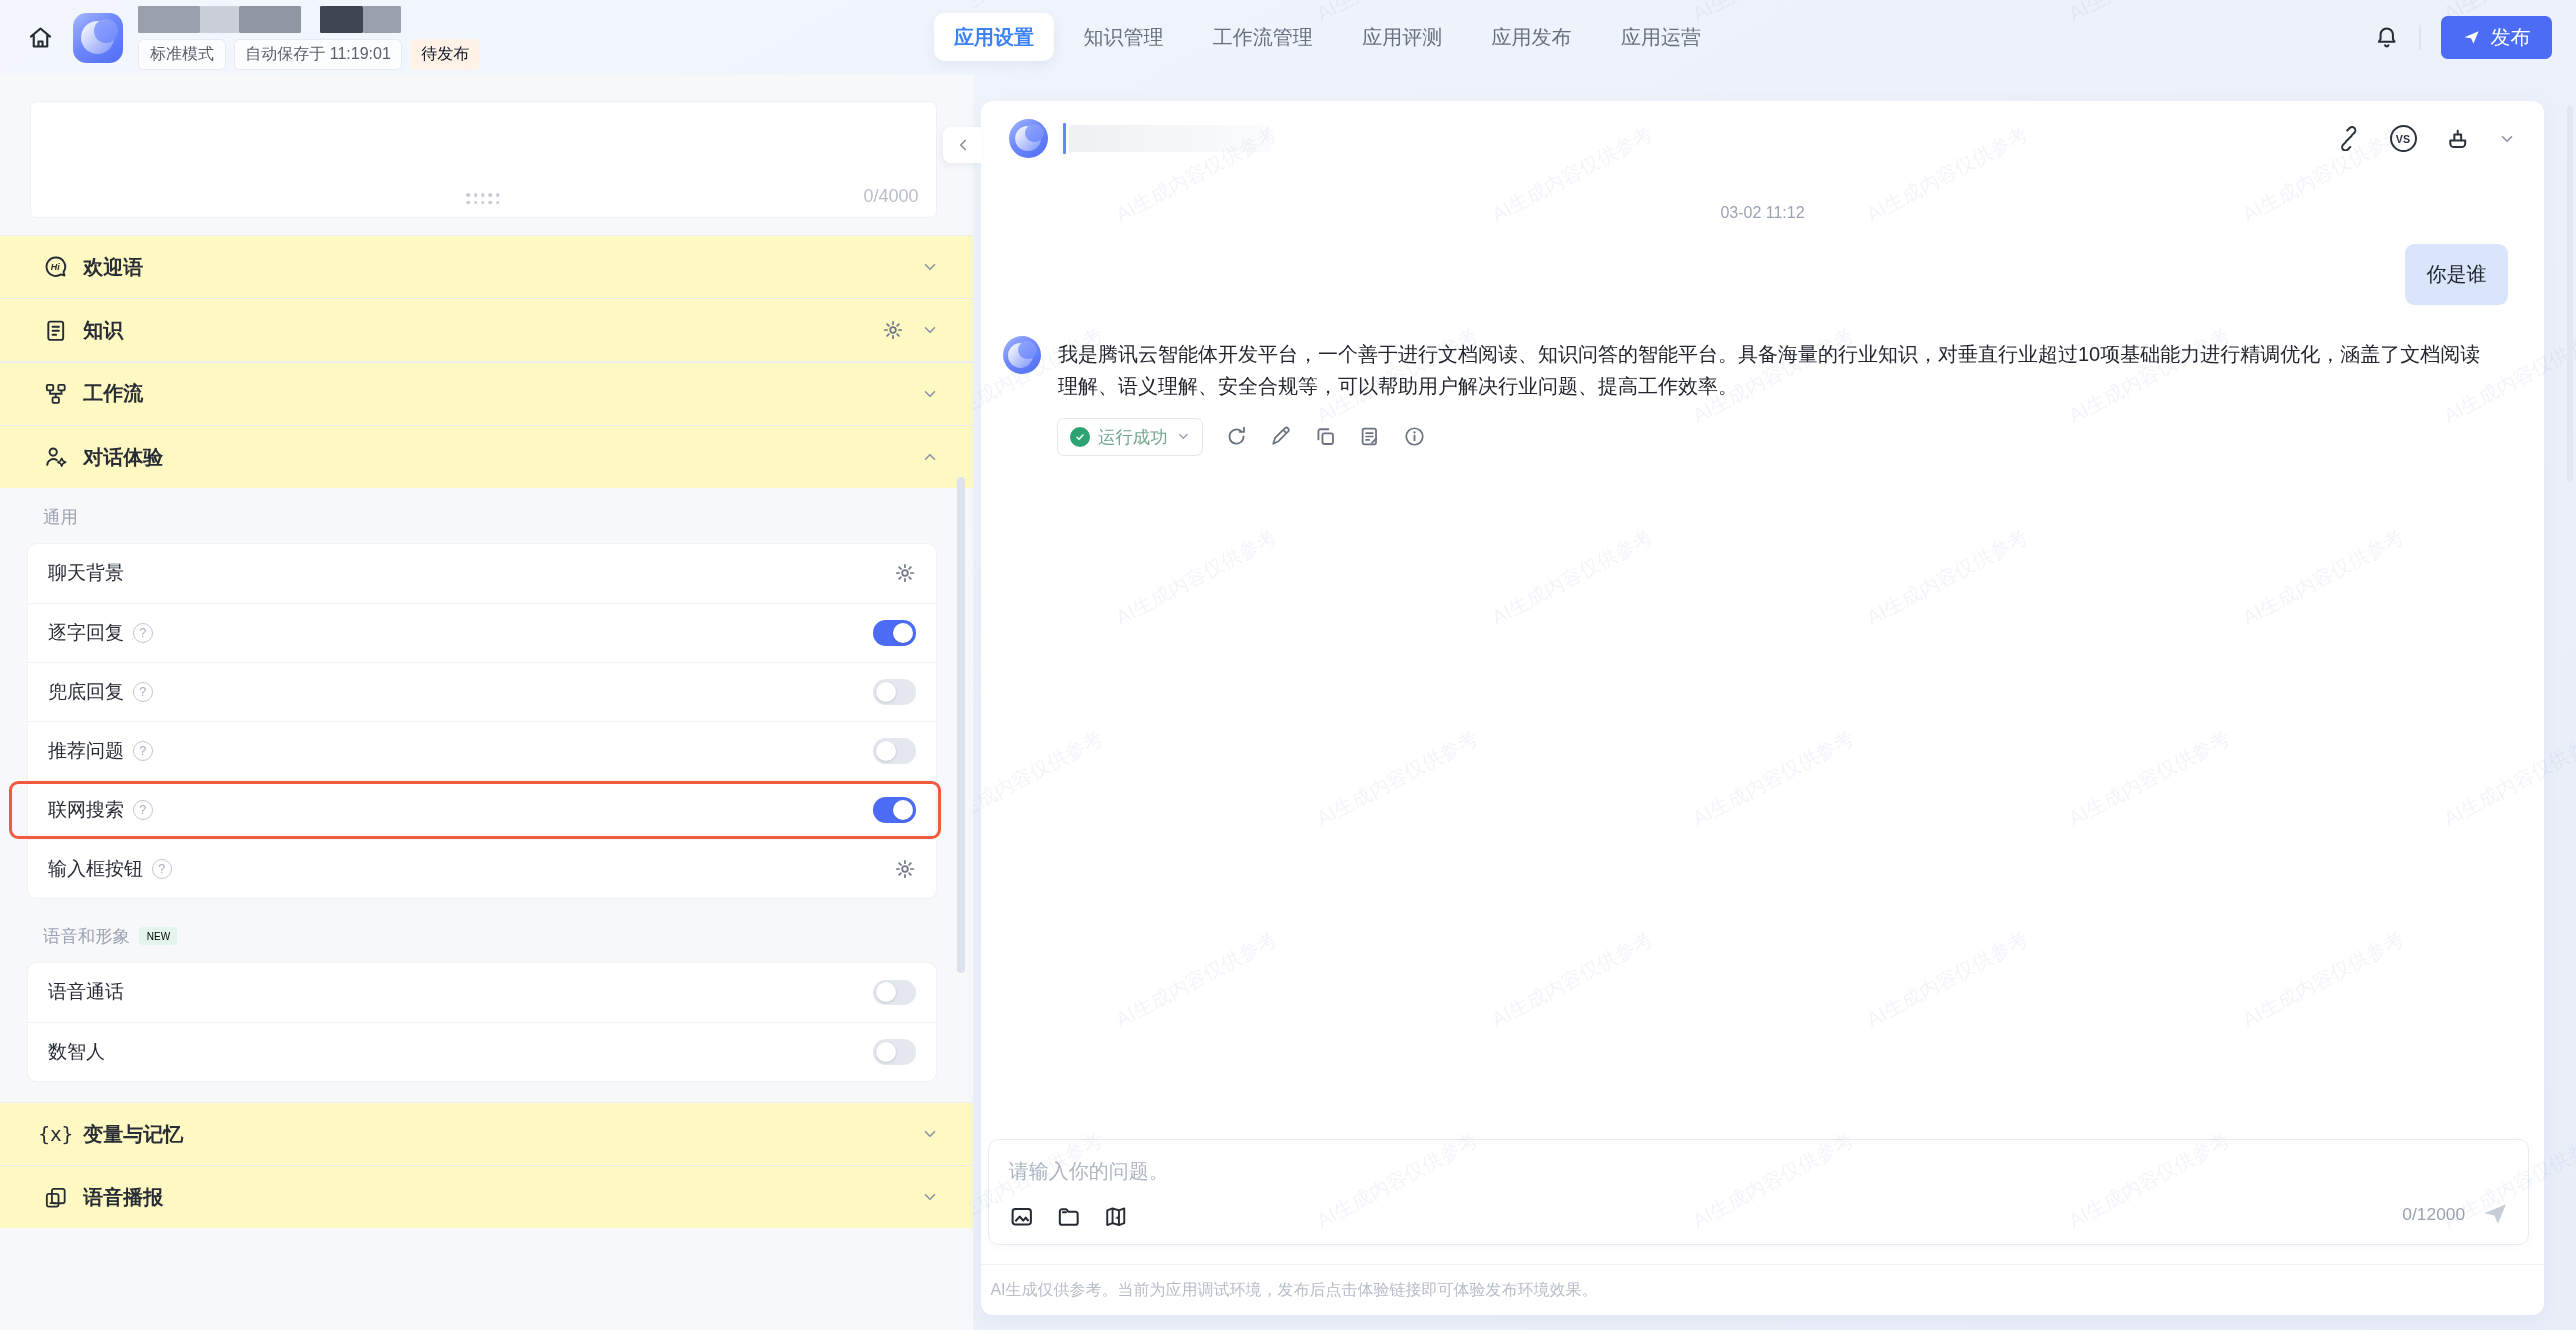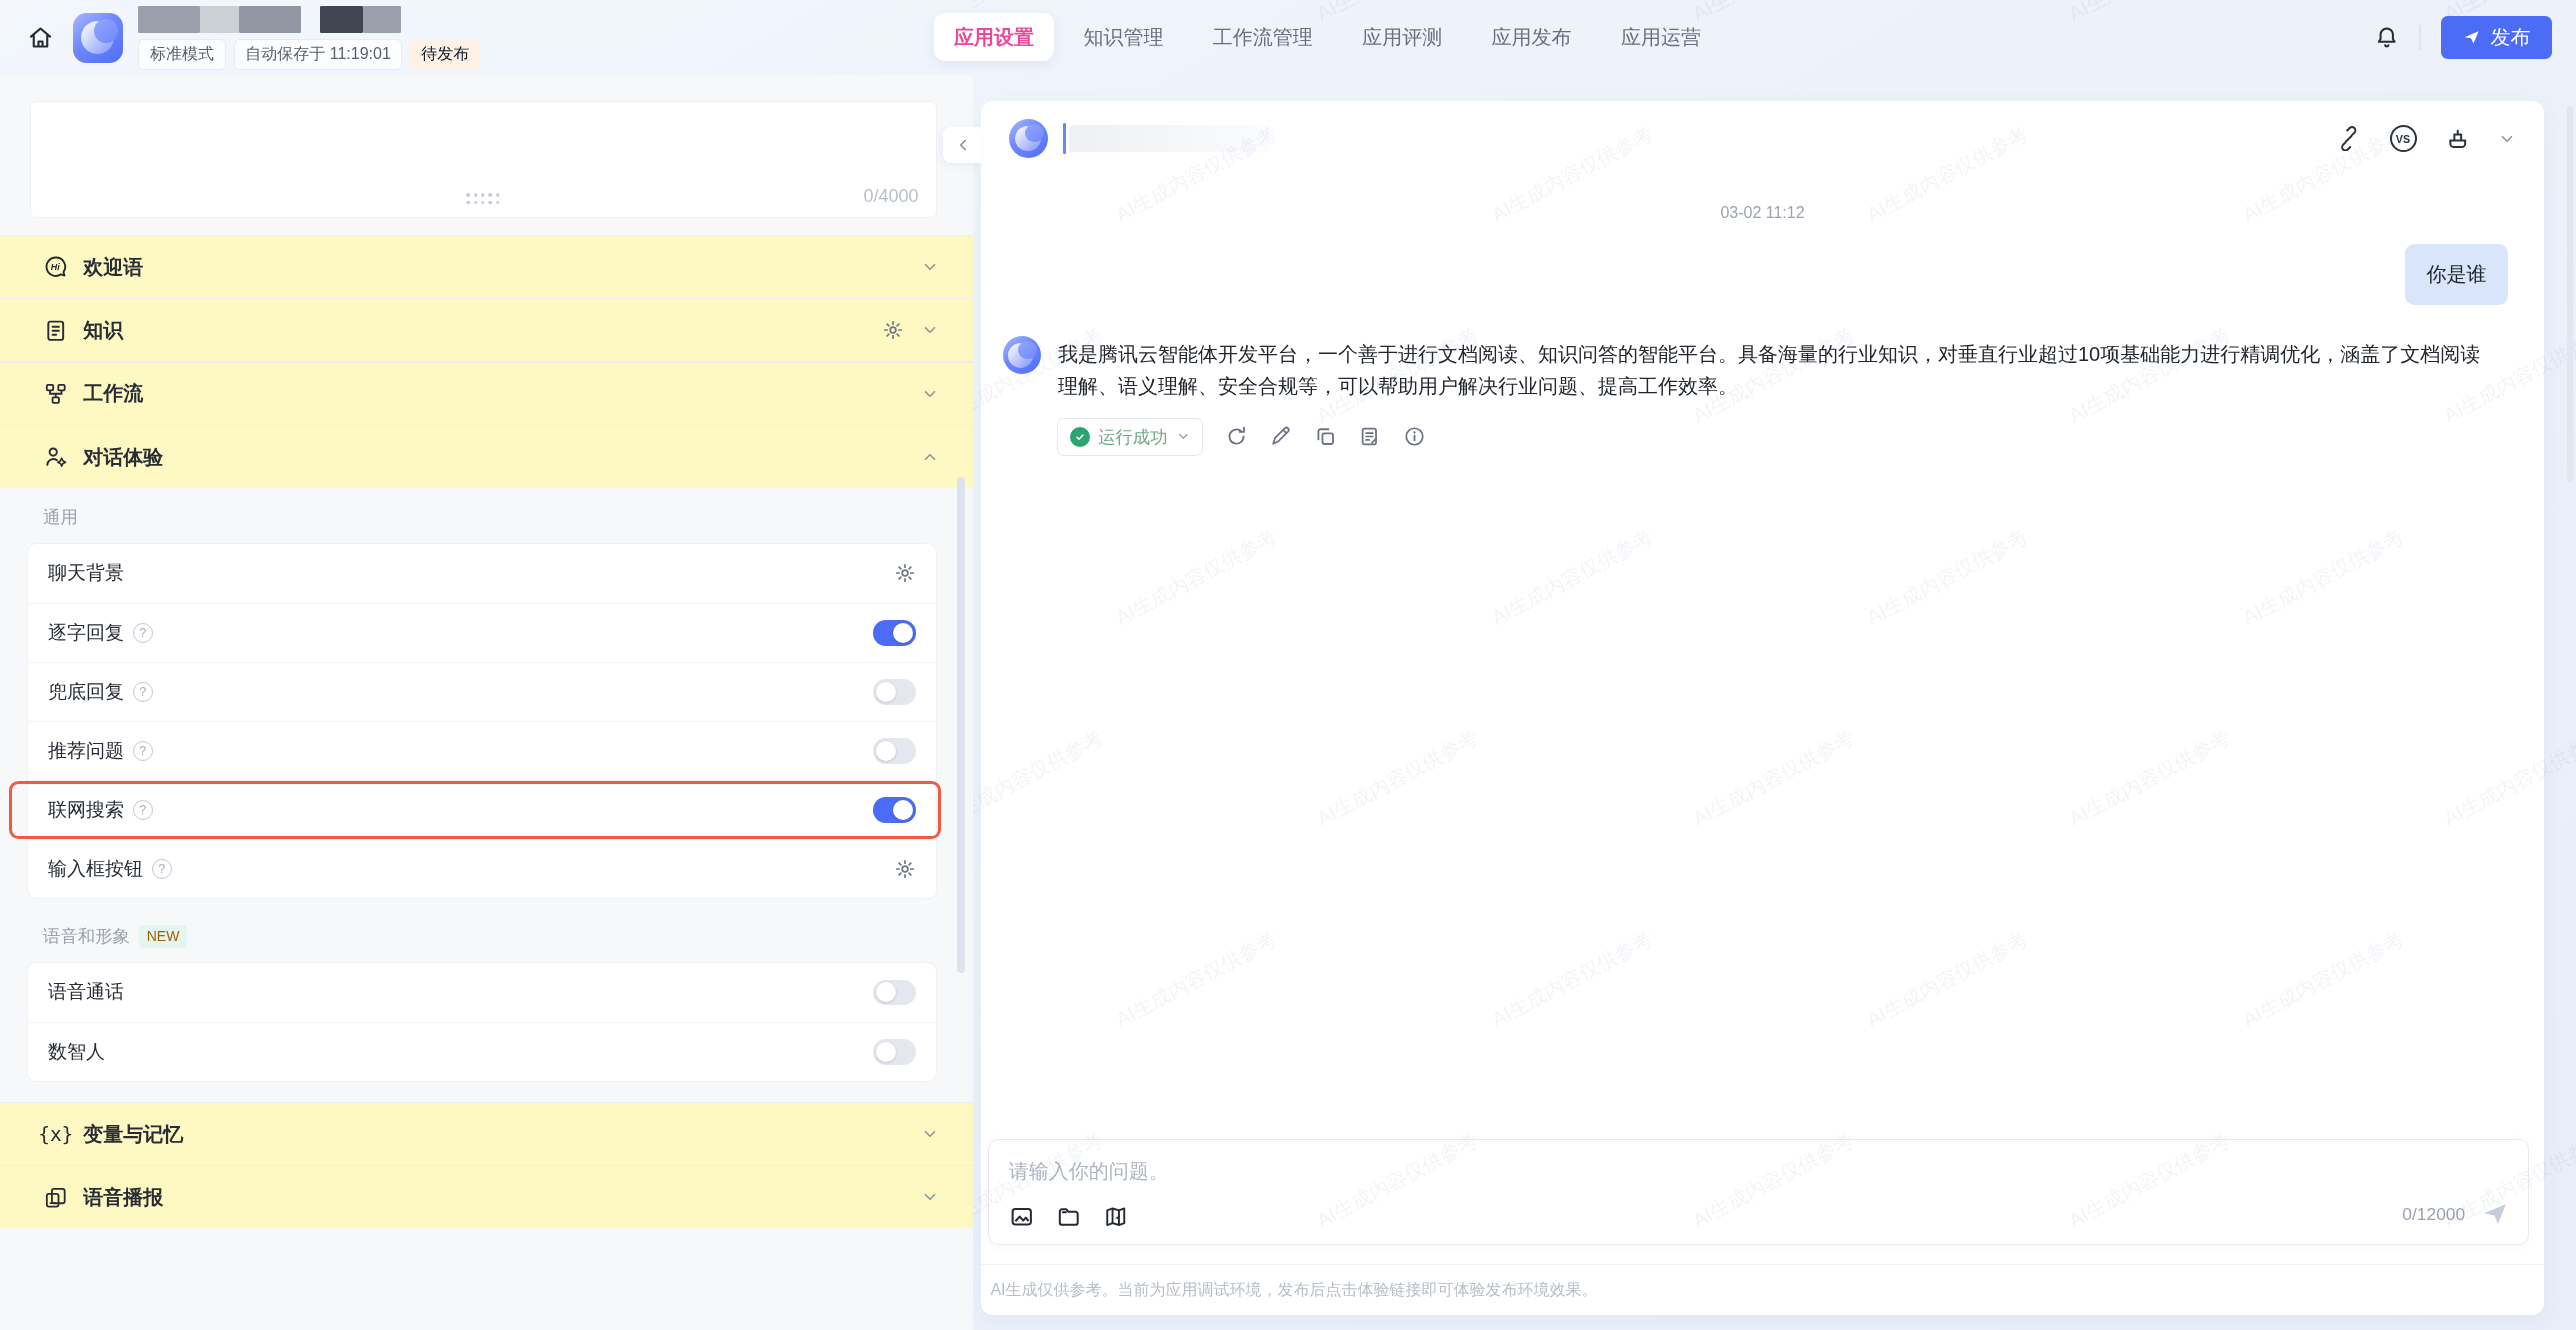--- a/index.html
+++ b/index.html
@@ -21,21 +21,21 @@
   .app-meta { margin-left:14.8px; display:flex; flex-direction:column; gap:6px; }
   .redact-row { display:flex; align-items:center; height:28px; }
   .rb { height:27px; border-radius:1.3px; }
   .pill-row { display:flex; gap:8px; }
   .meta-pill { height:31px; display:flex; align-items:center; padding:0 10.7px; border:1.3px solid #e7eaef; border-radius:5.4px;
     background:rgba(255,255,255,.75); color:#595f6b; font-size:16px; white-space:nowrap; }
   .status-badge { height:31px; display:flex; align-items:center; padding:0 10.7px; border-radius:5.4px;
     background:#fdf2e5; color:#0f172a; font-size:16px; }
   #tabs { position:absolute; left:934px; top:13.4px; display:flex; gap:9.4px; }
   .tab { height:48px; display:flex; align-items:center; padding:0 20px; font-size:20px; color:#67707e; border-radius:10.7px; cursor:pointer; white-space:nowrap; }
-  .tab.active { background:#fff; color:#ec4899; font-weight:bold; box-shadow:0 4px 12px rgba(90,110,170,.10);font-family:Liberation Mono, monospace; }
+  .tab.active { background:#fff; color:#3b82f6; font-weight:bold; box-shadow:0 4px 12px rgba(90,110,170,.10);font-family:Liberation Mono, monospace; }
   #header-right { position:absolute; right:24px; top:0; height:75px; display:flex; align-items:center; gap:20px; }
   .hdr-div { width:1.3px; height:25.5px; background:#e0e4ec; }
   .publish-btn { height:43px; display:flex; align-items:center; gap:9.4px; padding:0 21.5px; background:#4c6cf6; border-radius:6.7px;
     color:#fff; font-size:20px; cursor:pointer; }
 
   
   #sidebar { position:absolute; left:0; top:75px; width:973px; bottom:0; background:#f7f8fa; overflow:hidden; }
   .prompt-card { margin:25.5px 36px 0 29.5px; height:117px; background:#fff; border:1.3px solid #eef0f3; border-radius:6.7px; position:relative; cursor:text; }
   .drag-dots { position:absolute; left:50%; bottom:12px; transform:translateX(-50%); display:grid;
     grid-template-columns:repeat(5,4px); grid-template-rows:repeat(2,4px); gap:3.4px; cursor:ns-resize; }
@@ -45,21 +45,21 @@
   .hr.m1 { margin-top:17.4px; }
   .sec-row { height:62px; display:flex; align-items:center; padding:0 34px 0 43px; cursor:pointer; background:#fef9c3; }
   .sec-ico { width:25.5px; height:25.5px; margin-right:14.8px; flex:none; }
   .sec-label { font-size:20px; font-weight:bold; color:#272c35; }
   .sec-right { margin-left:auto; display:flex; align-items:center; gap:17.4px; }
   .chev { width:18px; height:18px; color:#8d94a3; }
   .chev.up { transform:rotate(180deg); }
   .chev.left { transform:rotate(90deg); }
   .gear { width:22px; height:22px; color:#6f7784; cursor:pointer; }
   .group-label { margin:17.4px 0 13.4px 43px; font-size:17.4px; color:#9aa2b1; display:flex; align-items:center; gap:9.4px; }
-  .new-badge { background:#e3f5ec; color:#a16207; font-size:14px; padding:3.4px 7.4px; border-radius:4px; }
+  .new-badge { background:#e3f5ec; color:#000000; font-size:10px; padding:3.4px 7.4px; border-radius:4px; }
   .set-card { margin:0 36px 0 27px; background:#fff; border:0.7px solid #f0f1f4; border-radius:9.4px; }
   .set-row { height:59px; display:flex; align-items:center; padding:0 20px; position:relative; }
   .set-row + .set-row { border-top:1.3px solid #f2f3f6; }
   .set-label { font-size:19px; color:#272c35; }
   .help { width:20px; height:20px; border:1.3px solid #c2c8d3; border-radius:50%; color:#a6adbb; font-size:12.7px;
     display:flex; align-items:center; justify-content:center; margin-left:8.7px; flex:none; cursor:pointer; }
   .row-right { margin-left:auto; display:flex; align-items:center; }
   .toggle { width:43px; height:25.5px; border-radius:12.7px; background:#e4e7ed; position:relative; flex:none; cursor:pointer; }
   .toggle::after { content:""; position:absolute; width:20px; height:20px; border-radius:50%; background:#fff; top:2.7px; left:2.7px;
     box-shadow:0 0.7px 2.7px rgba(20,30,60,.18); }

